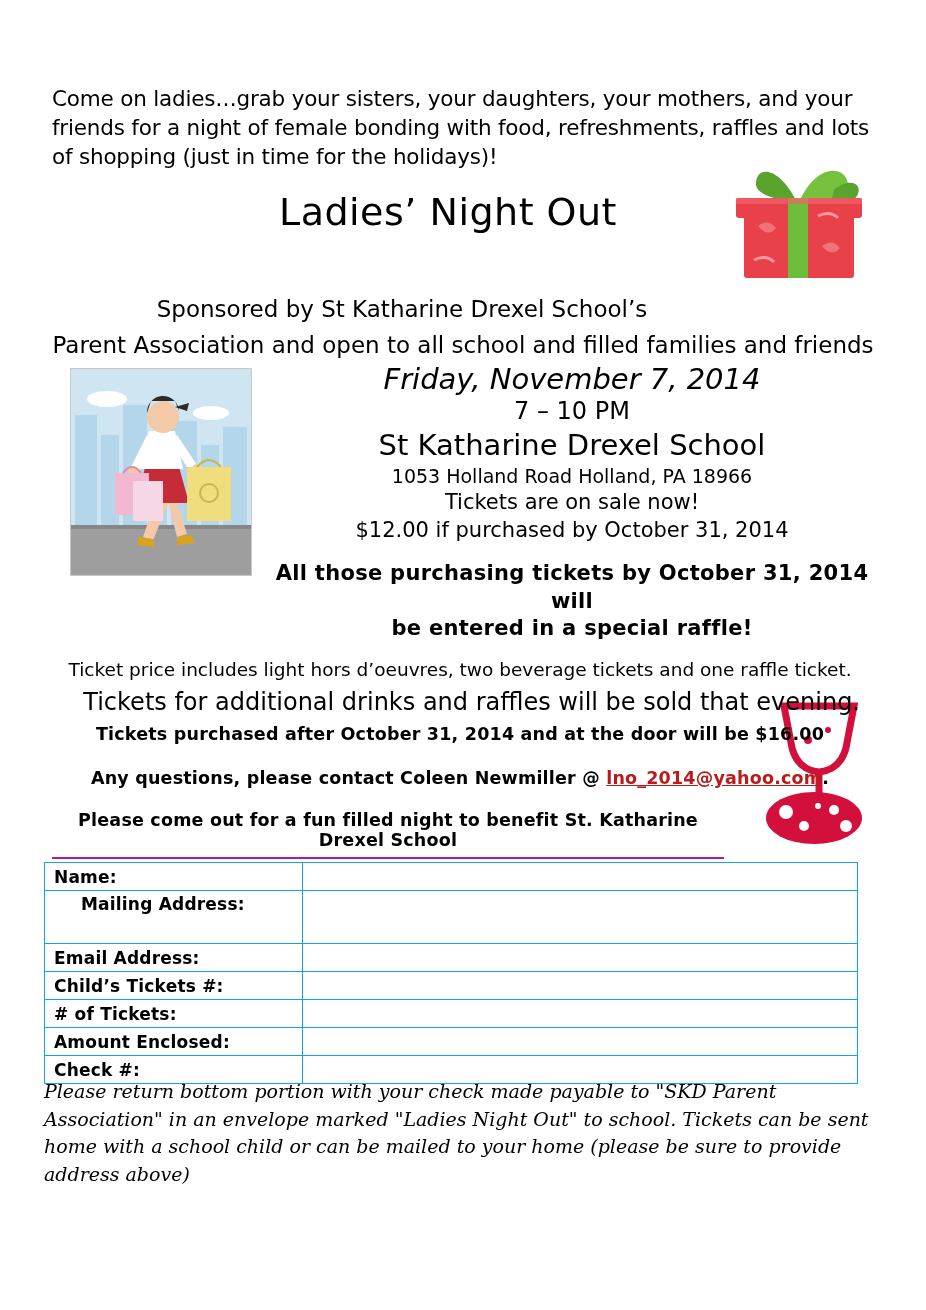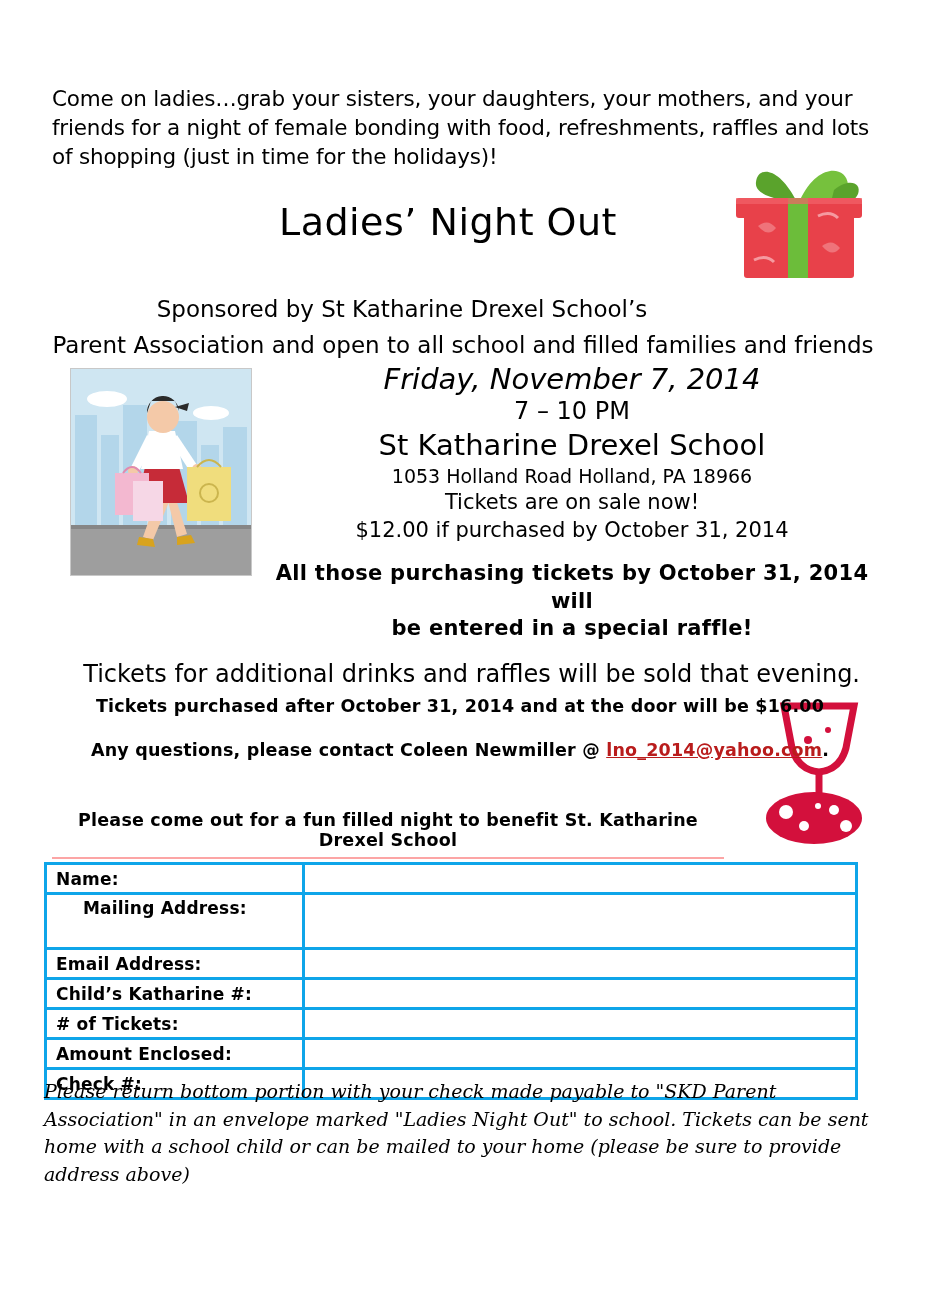--- a/index.html
+++ b/index.html
@@ -31,21 +31,21 @@
     font-size: 21.5px;
     line-height: 1.35;
     font-family: "DejaVu Sans", sans-serif;
     letter-spacing: -0.2px;
   }
 
   
   .main-title {
     position: absolute;
     left: 0;
-    top: 200px;
+    top: 190px;
     width: 926px;
     text-align: center;
     font-size: 38px;
     font-family: "DejaVu Sans", sans-serif;
     letter-spacing: 0.5px;
     padding-right: 30px;
     box-sizing: border-box;
   }
 
   
@@ -130,21 +130,21 @@
   .benefit {
     position: absolute;
     left: 52px;
     top: 810px;
     width: 672px;
     text-align: center;
     font-size: 17.5px;
     font-weight: bold;
     font-family: "DejaVu Sans", sans-serif;
     padding-bottom: 7px;
-    border-bottom: 2px solid #fca5a5;
+    border-bottom: 2px solid #a21caf;
     letter-spacing: 0.2px;
   }
 
   
   .wine {
     position: absolute;
     left: 742px;
     top: 700px;
     width: 140px;
     height: 150px;
@@ -153,21 +153,21 @@
   
   .form-table {
     position: absolute;
     left: 44px;
     top: 862px;
     width: 814px;
     border-collapse: collapse;
     font-family: "DejaVu Sans", sans-serif;
   }
   .form-table td {
-    border: 3px solid #0ea5e9;
+    border: 1px solid #0ea5e9;
     font-size: 17px;
     font-weight: bold;
     padding: 3px 0 3px 9px;
     letter-spacing: 0.2px;
   }
   .form-table td.label { width: 236px; height: 21px; }
   .form-table td.value { width: 578px; }
   .form-table tr.tall td { height: 46px; vertical-align: top; padding-left: 36px; }
 
   
@@ -289,20 +289,21 @@
       <circle cx="92" cy="110" r="5" fill="#ffffff"></circle>
       <circle cx="104" cy="126" r="6" fill="#ffffff"></circle>
       <circle cx="76" cy="106" r="3" fill="#ffffff"></circle>
 
       <circle cx="66" cy="40" r="4" fill="#d3103c"></circle>
       <circle cx="86" cy="30" r="3" fill="#d3103c"></circle>
     </svg>
   </div>
 
   <div class="fineprint">
+    <div class="fp1">Ticket price includes light hors d’oeuvres, two beverage tickets and one raffle ticket.</div>
     <div class="fp2">Tickets for additional drinks and raffles will be sold that evening.</div>
     <div class="fp3">Tickets purchased after October 31, 2014 and at the door will be $16.00</div>
     <div class="fp4"><span>Any questions, please contact Coleen Newmiller @ </span><a class="email-link" href="#">lno_2014@yahoo.com</a><span>.</span></div>
   </div>
 
   <div class="benefit">Please come out for a fun filled night to benefit St. Katharine Drexel School</div>
 
   <table class="form-table">
     <tbody>
       <tr>
@@ -311,21 +312,21 @@
       </tr>
       <tr class="tall">
         <td class="label">Mailing Address:</td>
         <td class="value"></td>
       </tr>
       <tr>
         <td class="label">Email Address:</td>
         <td class="value"></td>
       </tr>
       <tr>
-        <td class="label">Child’s Katharine #:</td>
+        <td class="label">Child’s Tickets #:</td>
         <td class="value"></td>
       </tr>
       <tr>
         <td class="label"># of Tickets:</td>
         <td class="value"></td>
       </tr>
       <tr>
         <td class="label">Amount Enclosed:</td>
         <td class="value"></td>
       </tr>

